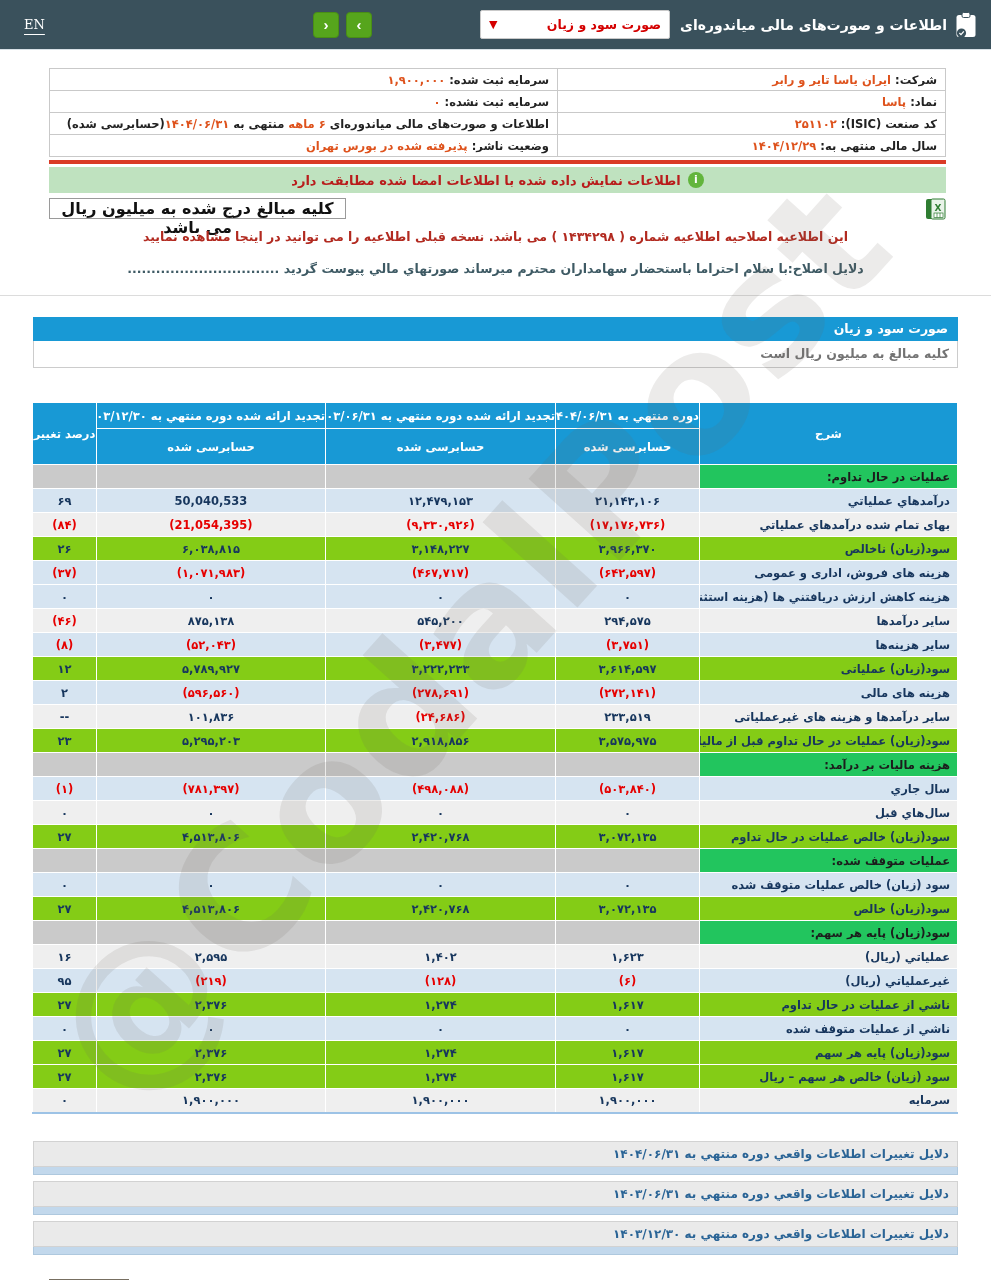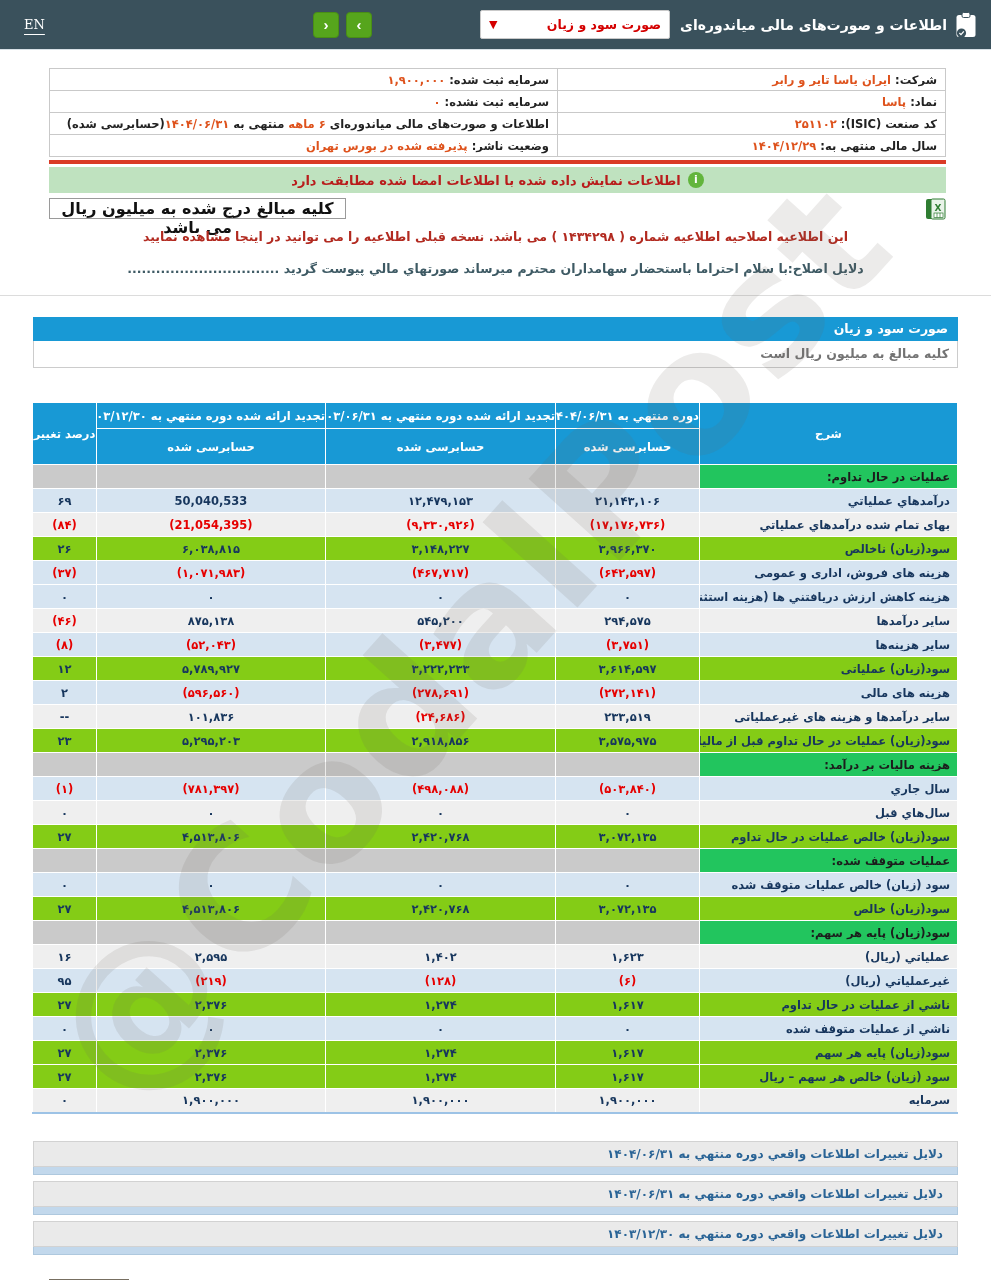--- a/index.html
+++ b/index.html
@@ -72,21 +72,21 @@
   tr.white td { background:#efefef; }
   tr.yellow td { background:#84cc16; }
   tr.section td { background:#cacaca; }
   tr.section td.lbl { background:#22c55e; color:#1c1c1c; }
   td .neg { color:#e60000; }
   td bdi { unicode-bidi:isolate; }
 
   
   .acc-wrap { margin:27px 33px 0; }
   .acc-bar { height:26px; background:#eaeaea; border:1px solid #d2d2d2; color:#2a6496;
-    font-size:12px; font-weight:bold; line-height:24px; padding-right:14px; cursor:pointer; }
+    font-size:12px; font-weight:bold; line-height:24px; padding-right:8px; cursor:pointer; }
   .acc-strip { height:8px; background:#c2d8ec; border:1px solid #aec8de; border-top:none; margin-bottom:6px; }
 
   .exit-row { margin:24px 49px 0; text-align:left; }
   .exit-btn { width:80px; height:21px; background:#8c8374; border:1px solid #776f61; color:#fff;
     font-size:11.5px; font-weight:bold; cursor:pointer; font-family:inherit; }
 </style>
 </head>
 <body>
 
 <div class="page">

